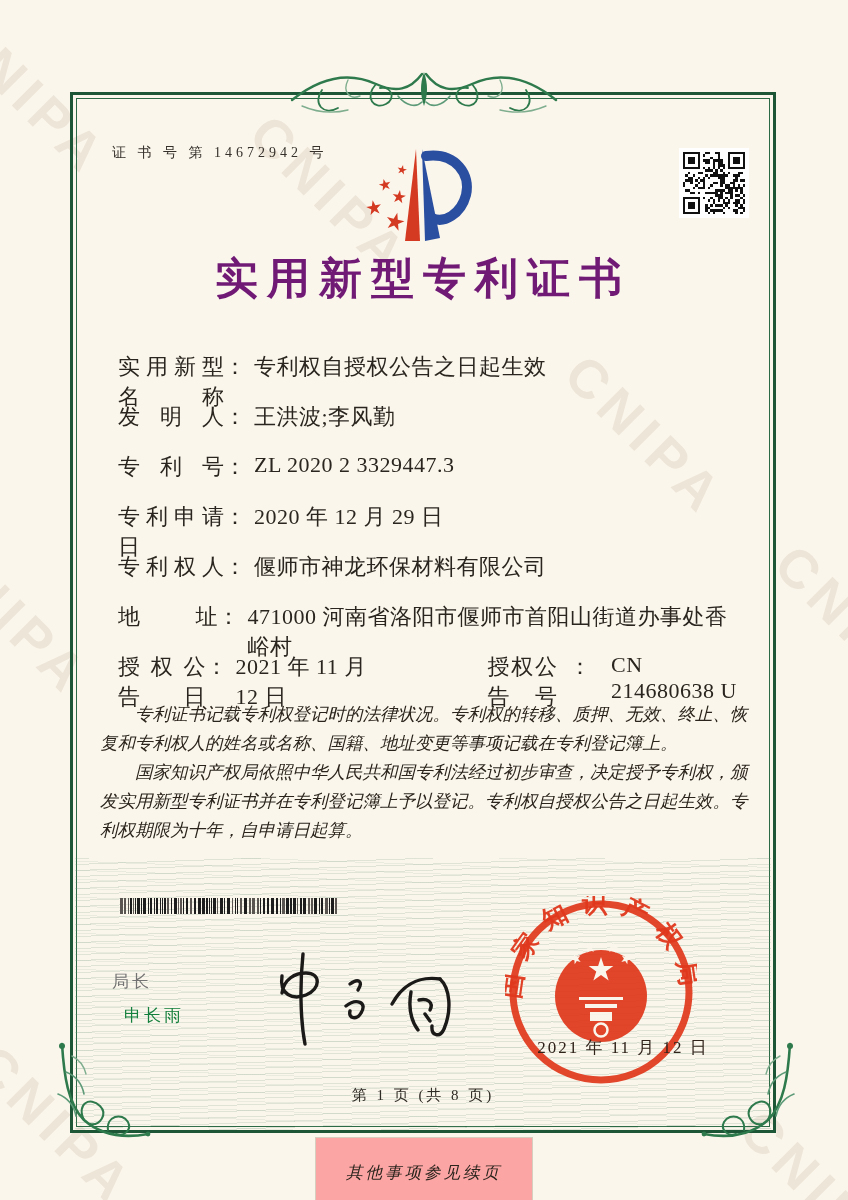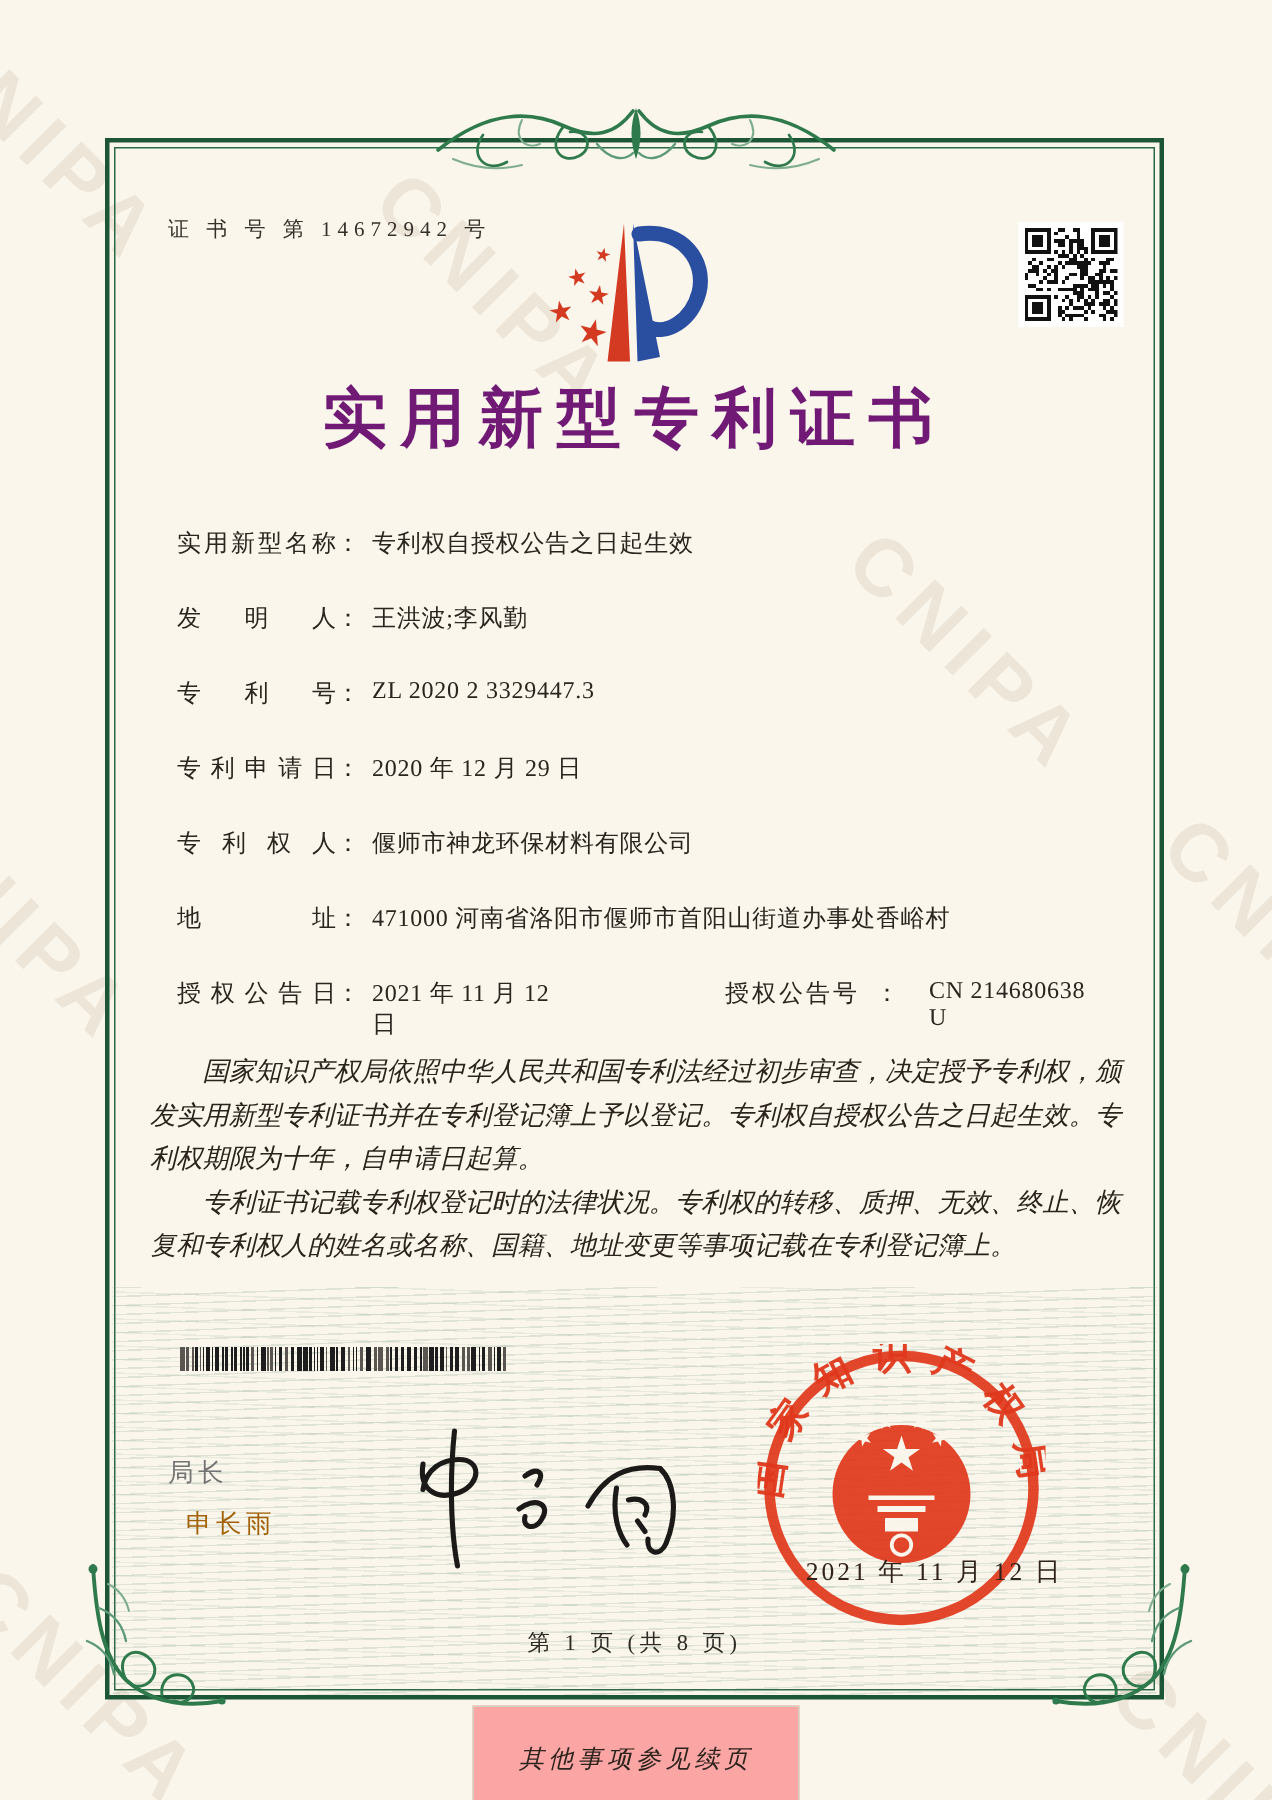--- a/index.html
+++ b/index.html
@@ -54,21 +54,21 @@
   }
   .doc-title{
     position:absolute;left:70px;top:250px;width:706px;
     text-align:center;font-size:43px;font-weight:bold;
     letter-spacing:9px;color:#701a75;
   }
 
   
   .fields{position:absolute;left:118px;top:352px;width:622px;}
   .frow{display:flex;align-items:flex-start;margin-bottom:23px;height:27px;
-        font-size:16px;color:#2a251e;}
+        font-size:22px;color:#2a251e;}
   .flabel{display:inline-block;width:106px;text-align:justify;text-align-last:justify;}
   .fcolon{display:inline-block;margin-right:8px;}
   .fvalue{letter-spacing:0.5px;}
   .grant-pair2{margin-left:96px;display:flex;gap:12px;}
   .grant-pair2 .flabel{width:88px;}
 
   
   .body-text{
     position:absolute;left:100px;top:700px;width:650px;
     font-size:17.5px;line-height:29px;color:#2a241c;
@@ -79,21 +79,21 @@
   
   .barcode{position:absolute;left:120px;top:898px;}
   .officer-title{
     position:absolute;left:112px;top:970px;
     font-family:"Liberation Sans", sans-serif;font-size:17px;
     letter-spacing:3px;color:#737373;font-weight:500;
   }
   .officer-name{
     position:absolute;left:124px;top:1004px;
     font-family:"Liberation Sans", sans-serif;font-size:17px;
-    letter-spacing:3px;color:#a16207;font-weight:500;
+    letter-spacing:3px;color:#15803d;font-weight:500;
   }
   .signature{position:absolute;left:246px;top:948px;}
   .seal{position:absolute;left:505px;top:896px;}
   .seal-date{
     position:absolute;left:528px;top:1036px;width:190px;
     font-size:17px;letter-spacing:2px;color:#30231a;font-weight:500;
     text-align:center;z-index:6;
   }
   .page-no{
     position:absolute;left:70px;top:1086px;width:706px;text-align:center;
@@ -425,22 +425,22 @@
     <span class="fvalue">2021 年 11 月 12 日</span>
     <span class="grant-pair2">
       <span class="flabel">授权公告号</span>
         <span class="fcolon">：</span>
       <span class="fvalue">CN 214680638 U</span>
     </span>
   </div>
 </div>
 
 <div class="body-text">
+  <p>专利证书记载专利权登记时的法律状况。专利权的转移、质押、无效、终止、恢复和专利权人的姓名或名称、国籍、地址变更等事项记载在专利登记簿上。</p>
   <p>国家知识产权局依照中华人民共和国专利法经过初步审查，决定授予专利权，颁发实用新型专利证书并在专利登记簿上予以登记。专利权自授权公告之日起生效。专利权期限为十年，自申请日起算。</p>
-  <p>专利证书记载专利权登记时的法律状况。专利权的转移、质押、无效、终止、恢复和专利权人的姓名或名称、国籍、地址变更等事项记载在专利登记簿上。</p>
 </div>
 
 <svg class="barcode" id="barcode-svg" width="218" height="16" shape-rendering="crispEdges">
     <rect x="0" y="0" width="3" height="16" fill="#5a5550"></rect>
     <rect x="4" y="0" width="2" height="16" fill="#5a5550"></rect>
     <rect x="8" y="0" width="1" height="16" fill="#5a5550"></rect>
     <rect x="10" y="0" width="2" height="16" fill="#1d1d1d"></rect>
     <rect x="13" y="0" width="1" height="16" fill="#5a5550"></rect>
     <rect x="15" y="0" width="1" height="16" fill="#1d1d1d"></rect>
     <rect x="17" y="0" width="3" height="16" fill="#1d1d1d"></rect>

